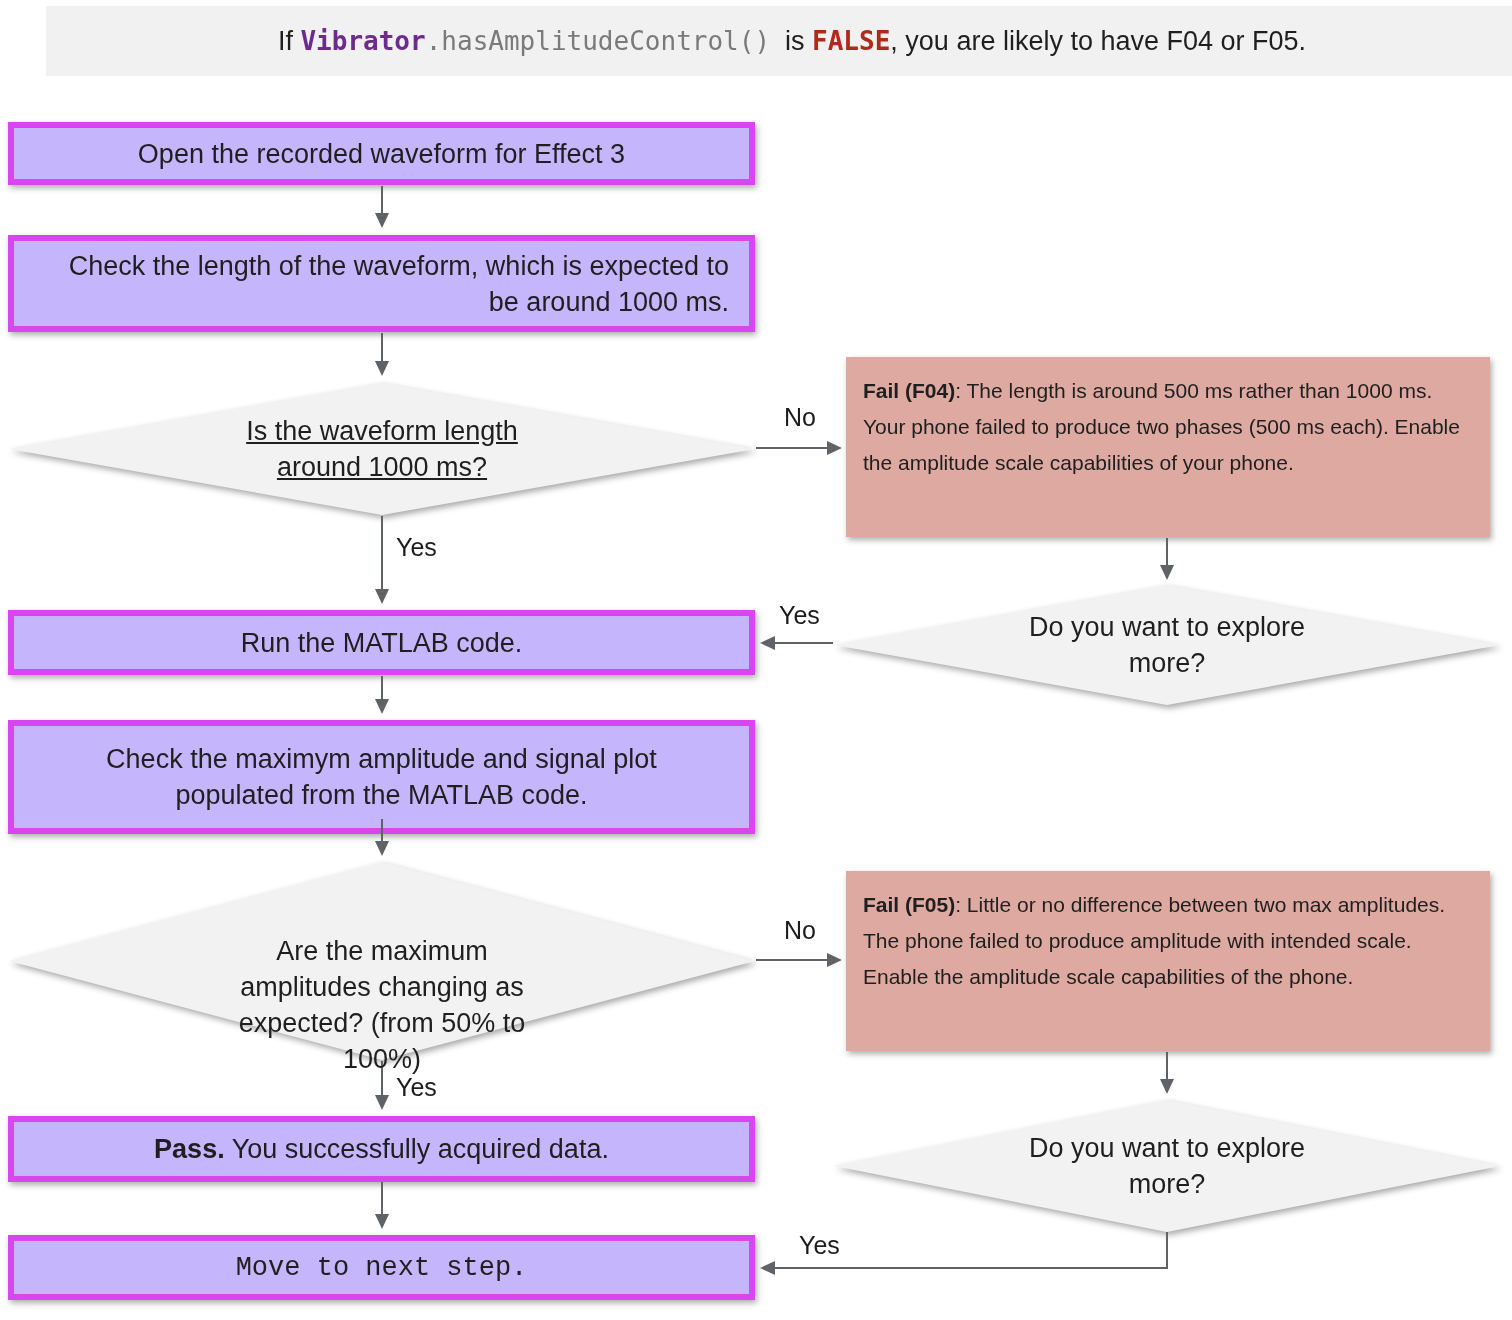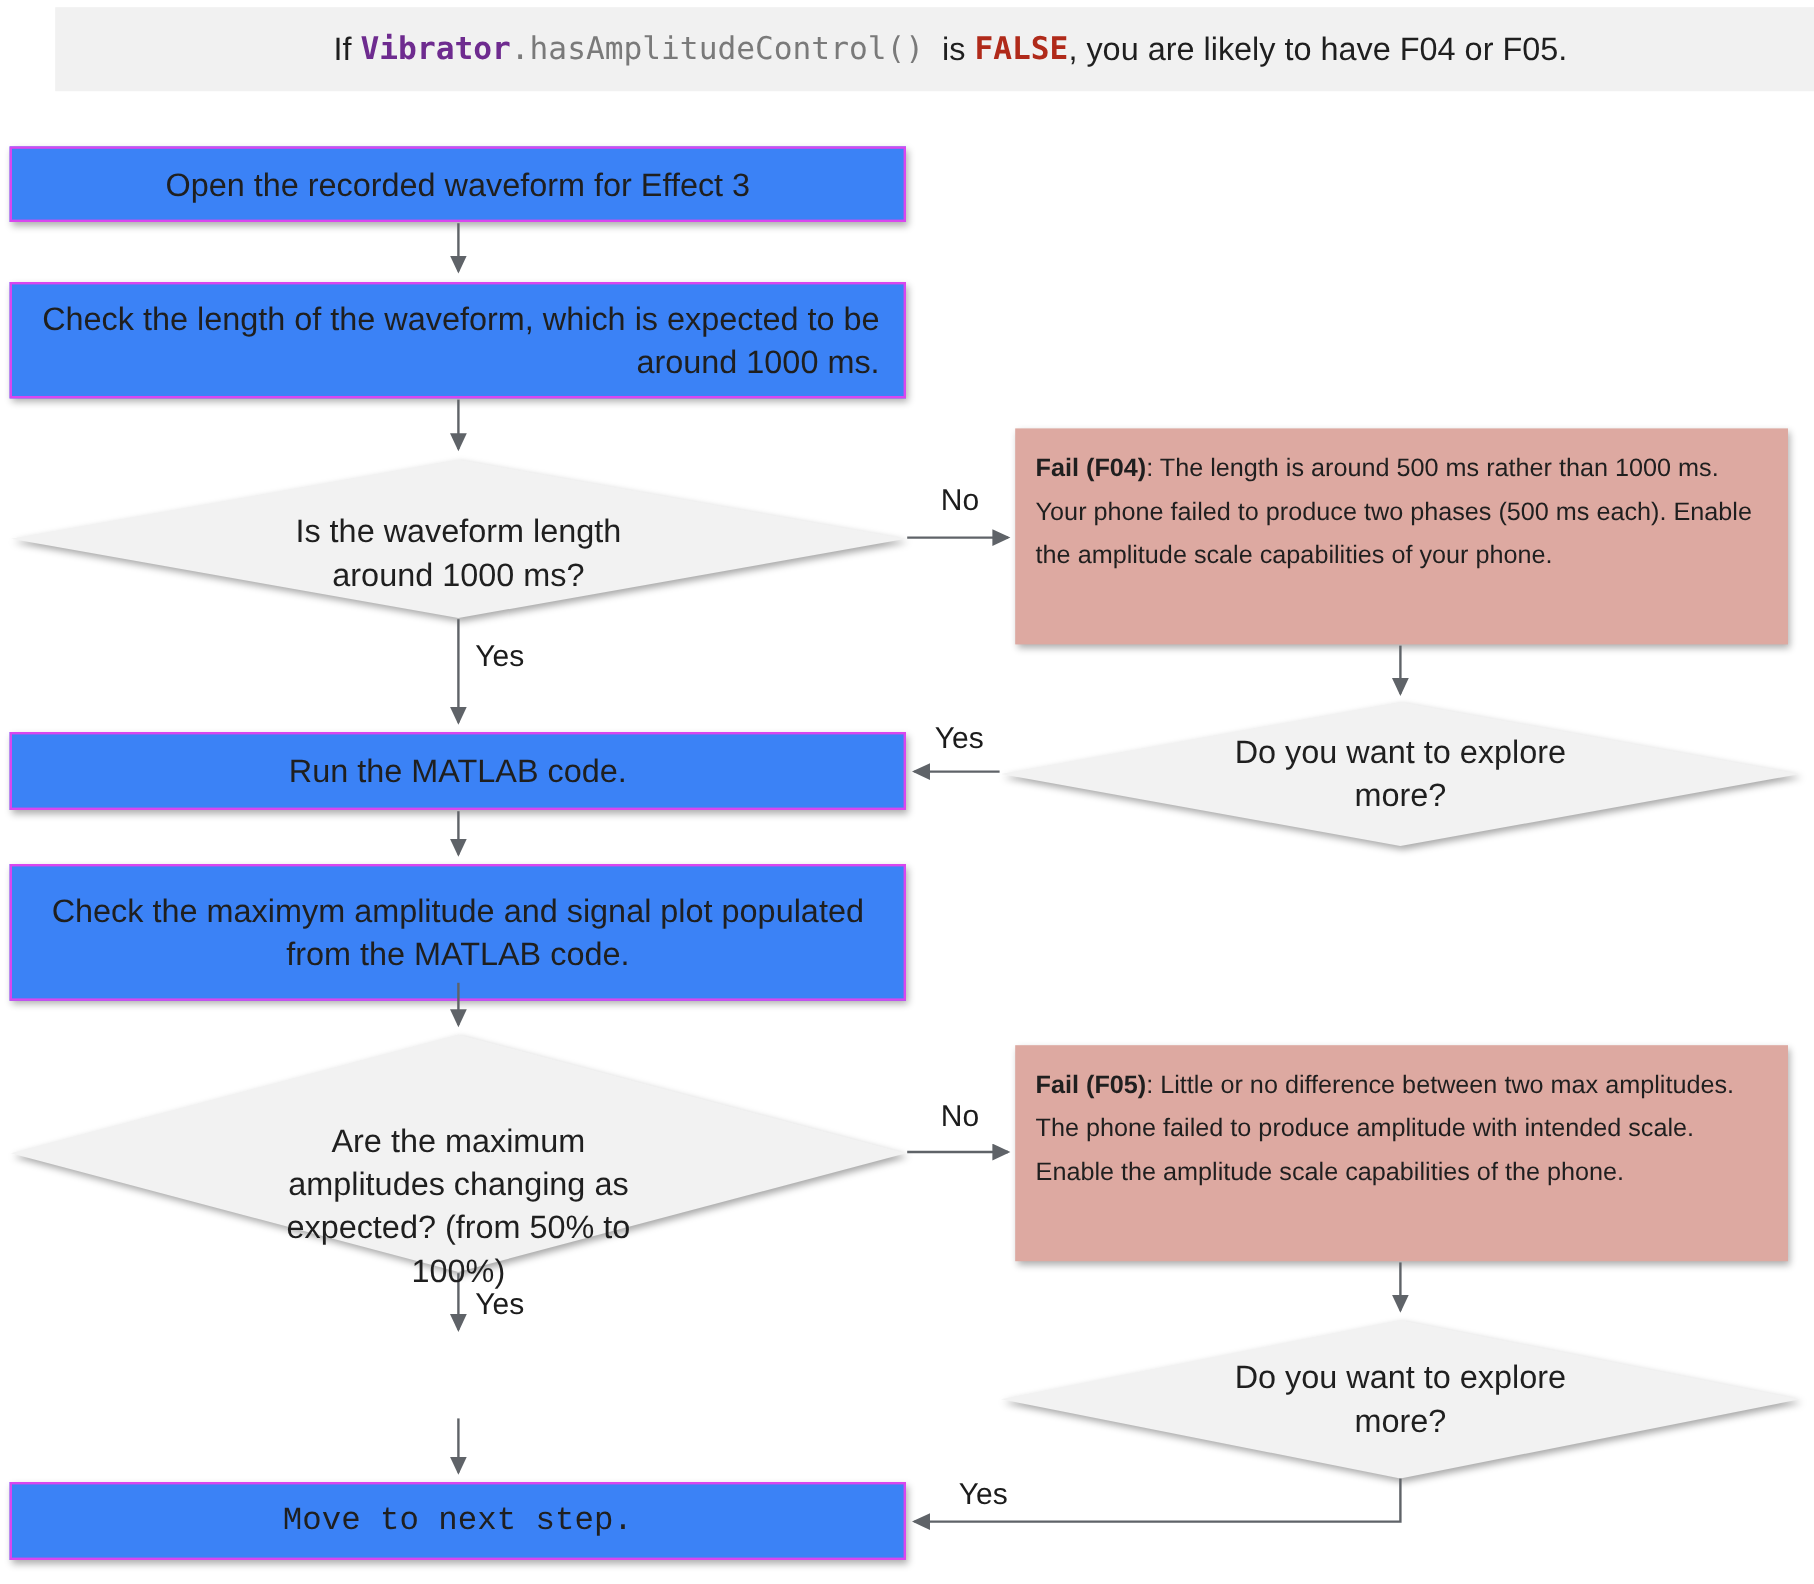--- a/index.html
+++ b/index.html
@@ -18,21 +18,21 @@
     display:flex;align-items:center;justify-content:center;
     font-size:27px;white-space:pre;margin-left:36px;
   }
   .code{font-family:"DejaVu Sans Mono",monospace;font-size:26px;}
   .code-class{color:var(--code_purple,#6e2b8f);font-weight:bold;}
   .code-gray{color:var(--code_gray,#7a7a7a);}
   .code-false{color:var(--code_red,#b02a1a);font-weight:bold;}
   
   .pbox{
     position:absolute;left:8px;width:747px;
-    background:#3b82f6;border:2px solid #d946ef;
+    background:#c4b5fd;border:6px solid #d946ef;
     box-shadow:2px 3px 6px rgba(0,0,0,.32);
     display:flex;align-items:center;justify-content:center;
     text-align:center;font-size:27px;line-height:36px;
     box-sizing:border-box;
   }
   
   .fbox{
     position:absolute;left:846px;width:644px;height:180px;
     background:var(--fail_bg,#dda9a1);
     box-shadow:2px 3px 6px rgba(0,0,0,.32);
@@ -99,34 +99,37 @@
   </div>
 
   <div class="pbox" style="top:610px;height:65px;">
     <span>Run the MATLAB code.</span>
   </div>
 
   <div class="pbox" style="top:720px;height:114px;padding:0 30px;">
     <span>Check the maximym amplitude and signal plot populated from the MATLAB code.</span>
   </div>
 
+  <div class="pbox" style="top:1116px;height:66px;">
+    <span><span class="bold">Pass.</span><span> You successfully acquired data.</span></span>
+  </div>
 
   <div class="pbox" style="top:1235px;height:65px;font-family:Liberation Mono, monospace;">
     <span>Move to next step.</span>
   </div>
 
   <div class="fbox" style="top:357px;">
     <span class="bold">Fail (F04)</span><span>: The length is around 500 ms rather than 1000 ms. Your phone failed to produce two phases (500 ms each). Enable the amplitude scale capabilities of your phone.</span>
   </div>
 
   <div class="fbox" style="top:871px;">
     <span class="bold">Fail (F05)</span><span>: Little or no difference between two max amplitudes. The phone failed to produce amplitude with intended scale. Enable the amplitude scale capabilities of the phone.</span>
   </div>
 
-  <div class="dtext" style="left:212px;top:395px;width:340px;height:132px;">
+  <div class="dtext" style="left:212px;top:383px;width:340px;height:132px;text-decoration:underline;">
     <span>Is the waveform length around 1000 ms?</span>
   </div>
 
   <div class="dtext" style="left:987px;top:585px;width:360px;height:120px;">
     <span>Do you want to explore more?</span>
   </div>
 
   <div class="dtext" style="left:222px;top:906px;width:320px;height:198px;">
     <span>Are the maximum amplitudes changing as expected? (from 50% to 100%)</span>
   </div>

